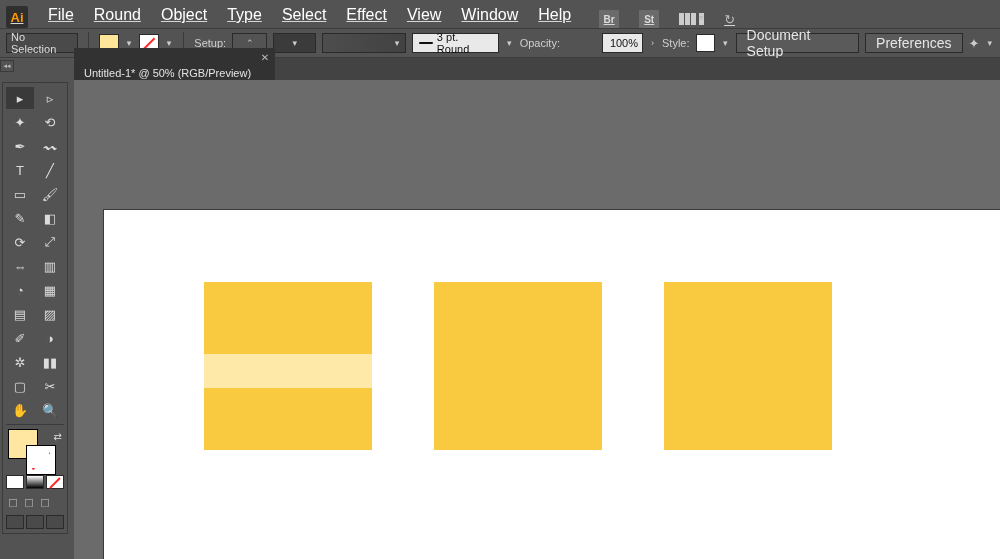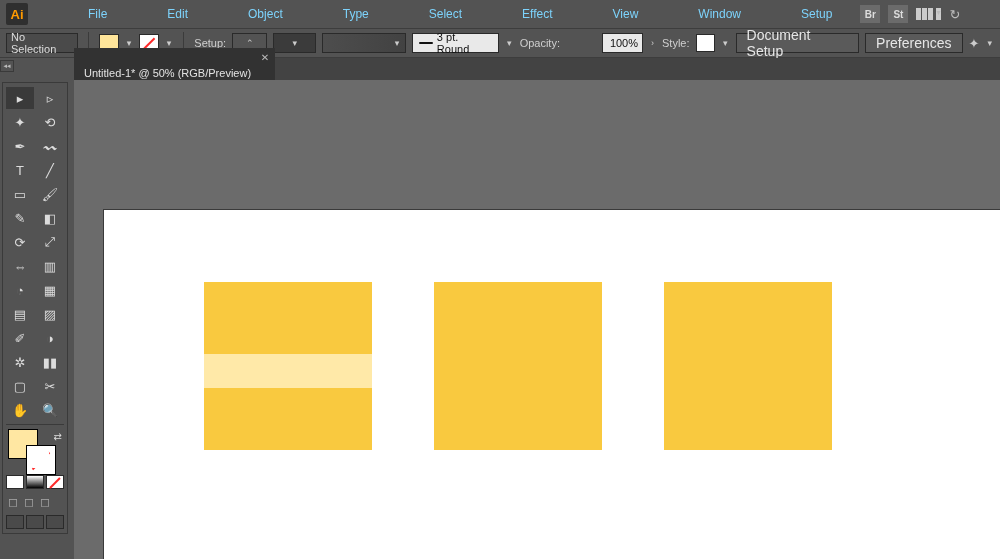--- a/index.html
+++ b/index.html
@@ -12,43 +12,43 @@
     height: 559px;
     overflow: hidden;
     position: relative;
   }
 
   
   .menubar {
     height: 28px;
     background: #535353;
     display: flex;
-    align-items: center;
+    align-items: flex-end;
     padding: 0 6px;
     gap: 4px;
+    text-decoration: underline;
   }
   .app-logo {
     width: 22px; height: 22px;
     background: #2f2f2f;
     color: #ff9a00;
     font-weight: bold;
     font-size: 13px;
     display: flex; align-items: center; justify-content: center;
     border-radius: 2px;
     margin-right: 8px;
   }
   .menu-item {
     padding: 4px 8px;
     cursor: default;
-    font-size: 12px;
-    color: #7dd3fc;
-    margin-left: 40px;
+    font-size: 16px;
+    color: #ffffff;
   }
   .menubar-right {
-    display: flex; align-items: center; gap: 8px;
+    display: flex; align-items: center; gap: 20px;
     margin-left: 16px;
   }
   .square-icon {
     width: 20px; height: 18px;
     background: #6b6b6b;
     display: flex; align-items: center; justify-content: center;
     font-size: 10px;
     color: #ddd;
     font-weight: bold;
   }
@@ -217,28 +217,28 @@
   .mode-icons span{color:#aaa;font-size:12px;}
   .bottom-row{display:flex;gap:2px;margin-top:4px;}
   .bottom-row div{width:18px;height:14px;background:#4a4a4a;border:1px solid #2a2a2a;}
 </style>
 </head>
 <body>
 
 <div class="menubar">
   <div class="app-logo">Ai</div>
   <div class="menu-item">File</div>
-  <div class="menu-item">Edit</div>
+  <div class="menu-item">Round</div>
   <div class="menu-item">Object</div>
   <div class="menu-item">Type</div>
   <div class="menu-item">Select</div>
   <div class="menu-item">Effect</div>
   <div class="menu-item">View</div>
   <div class="menu-item">Window</div>
-  <div class="menu-item">Setup</div>
+  <div class="menu-item">Help</div>
 
   <div class="menubar-right">
     <div class="square-icon">Br</div>
     <div class="square-icon">St</div>
     <div class="layout-icon">
       <span></span>
         <span></span>
         <span></span>
         <span class="dd-tri">▾</span>
     </div>

